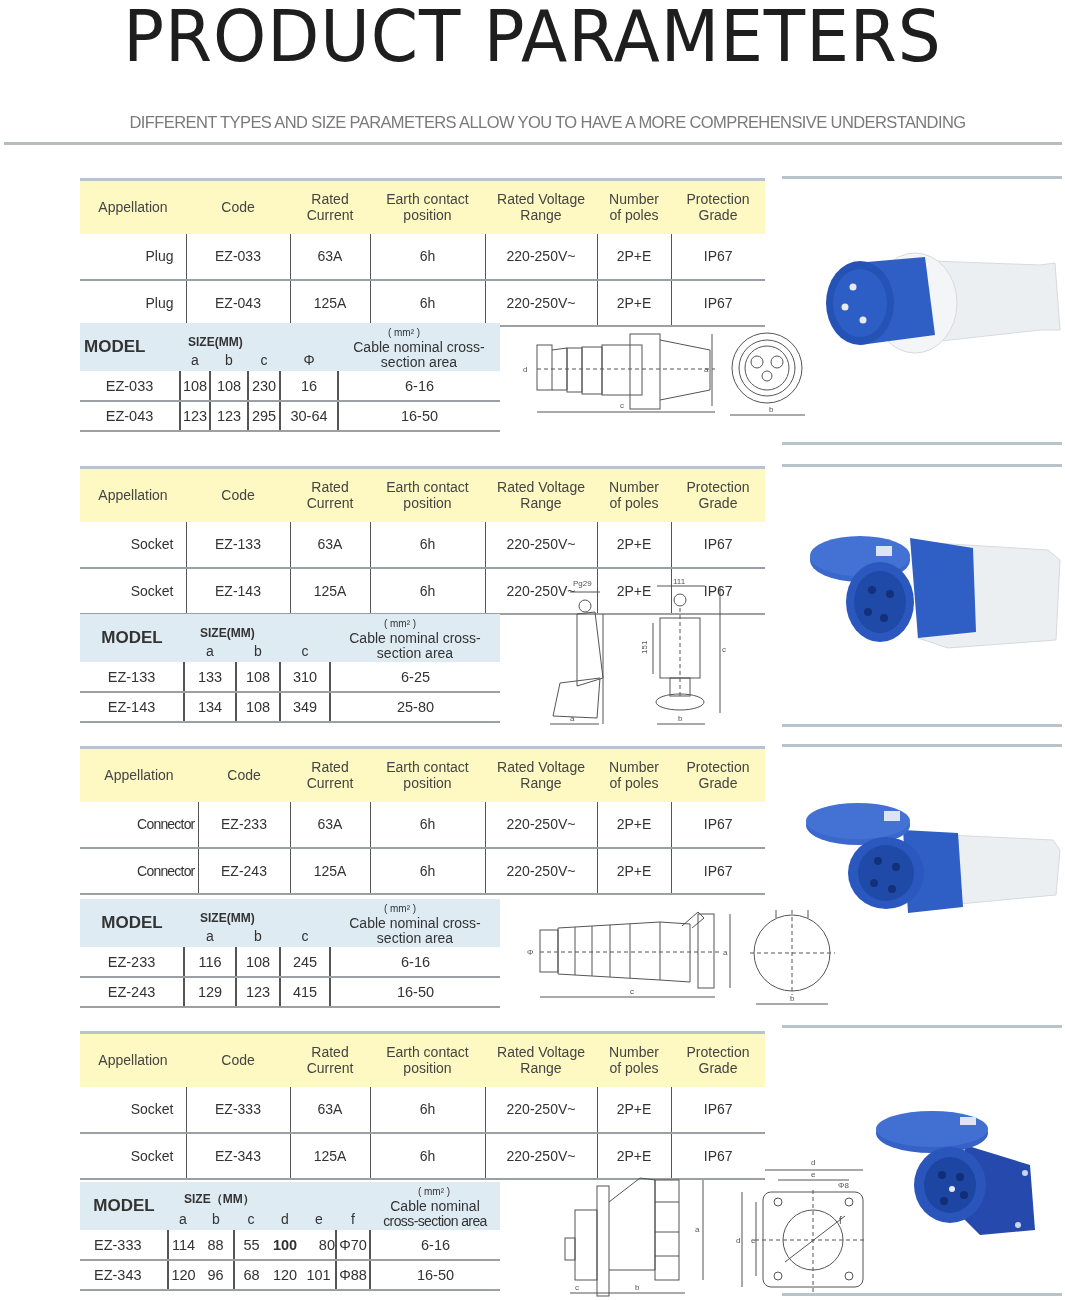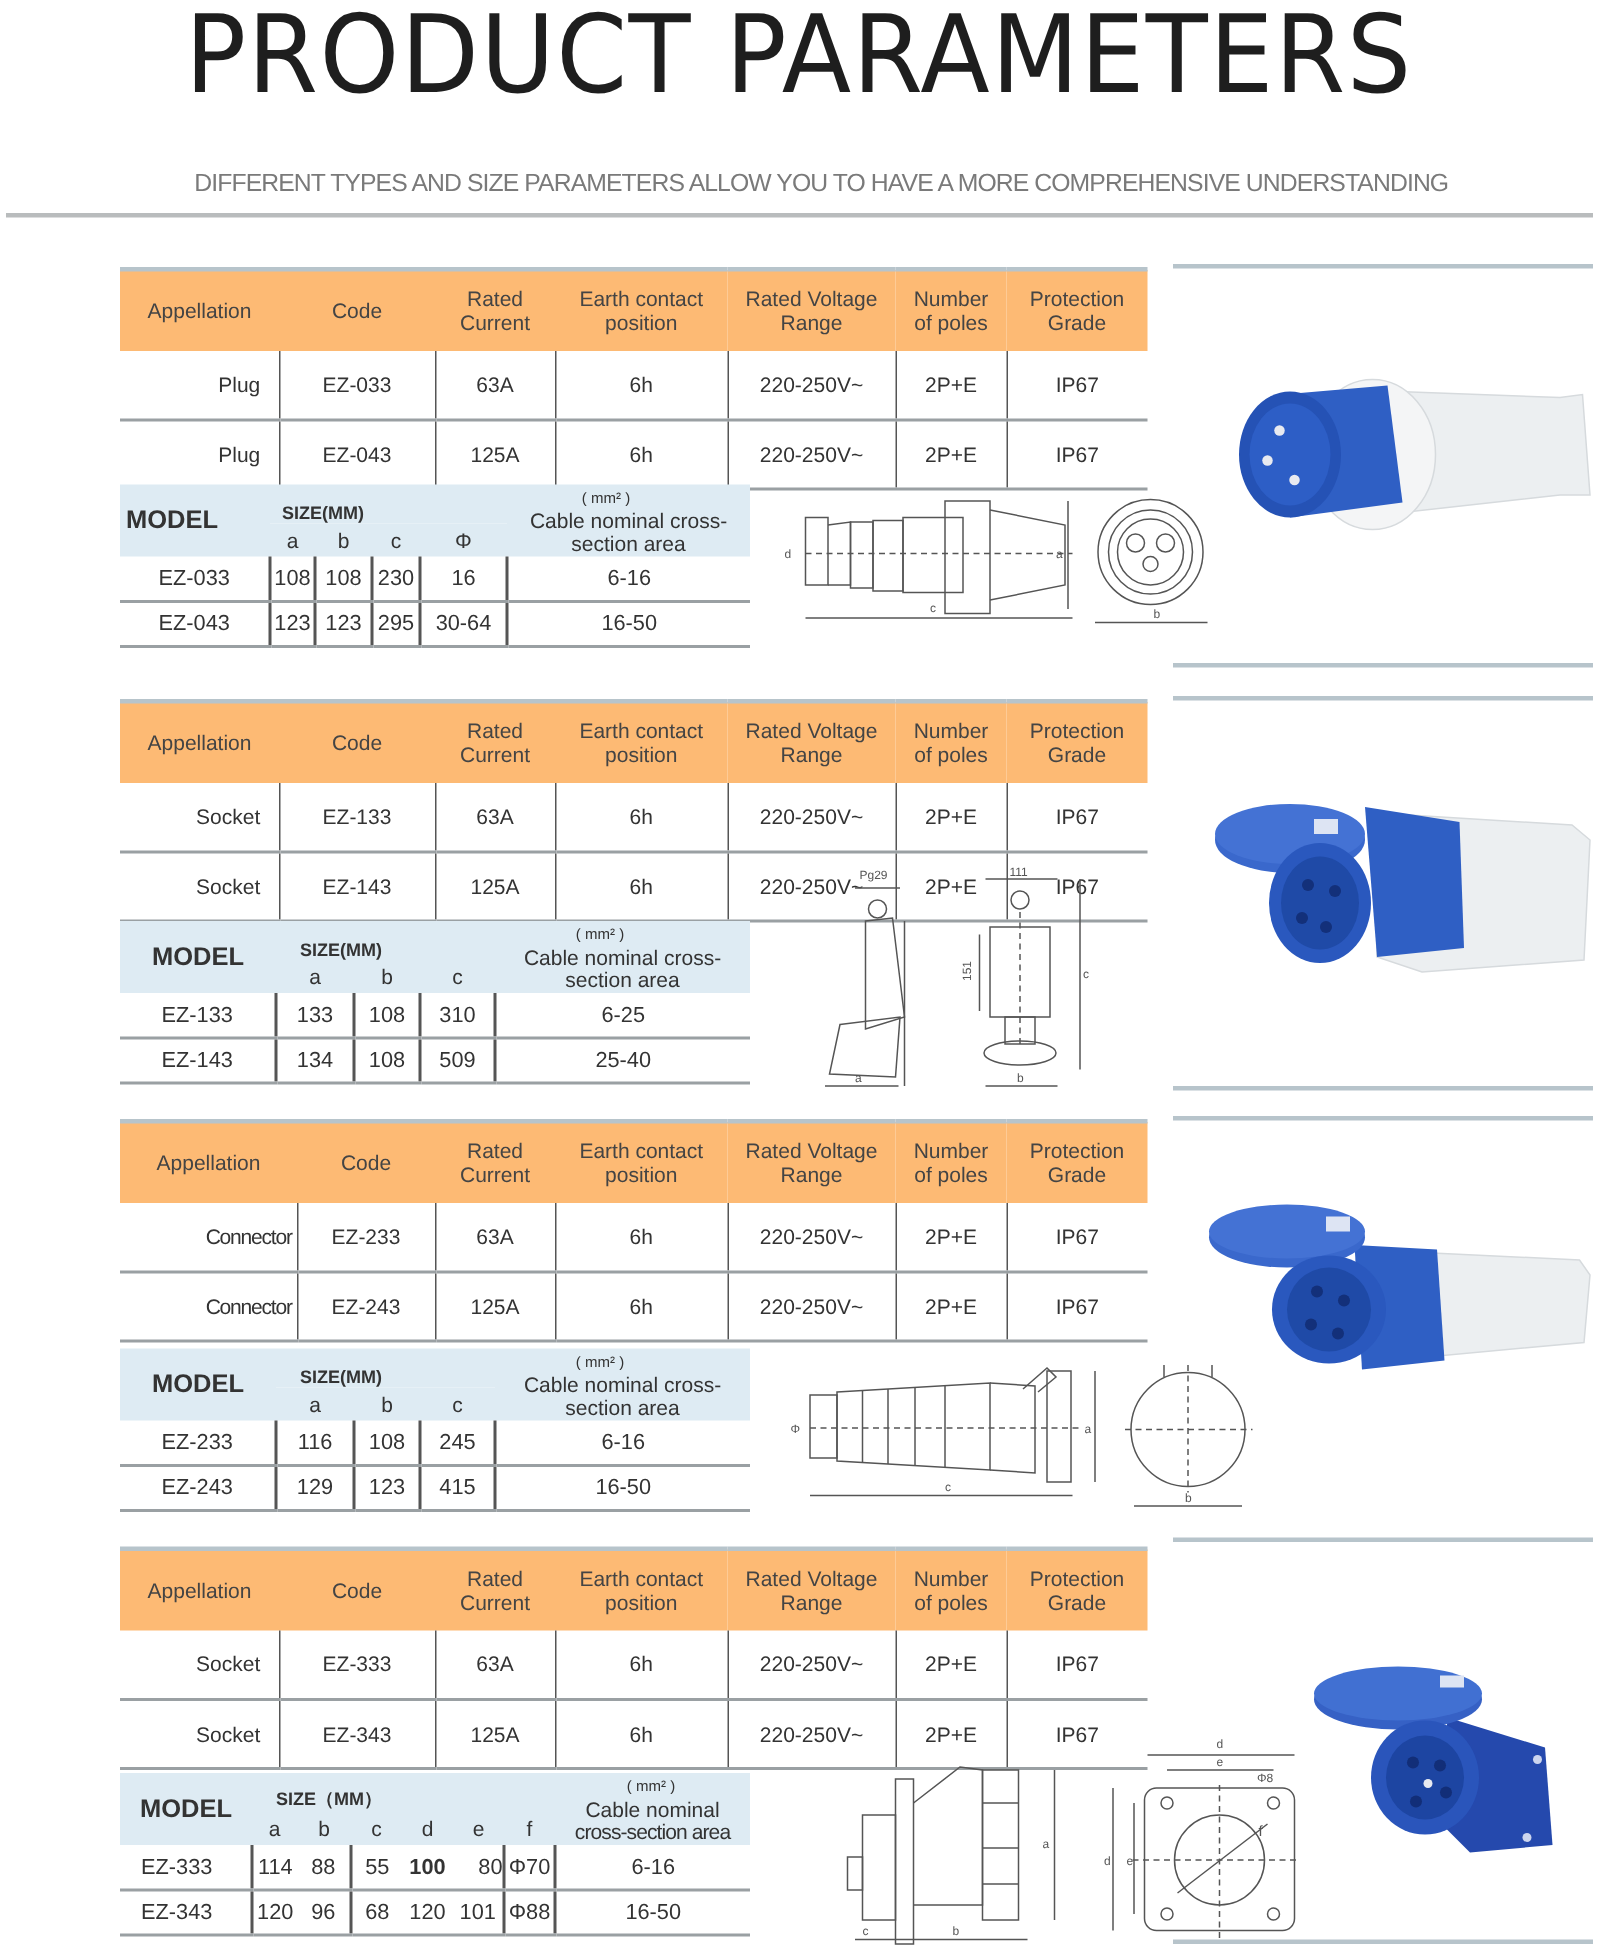--- a/index.html
+++ b/index.html
@@ -7,21 +7,21 @@
          font-family: "Liberation Sans", "DejaVu Sans", sans-serif; color: #333; }
   .title { position: absolute; left: 0; top: 0; width: 1065px; text-align: center;
            font-family: "DejaVu Sans", sans-serif; font-size: 72px; font-weight: 500; letter-spacing: 1px;
            color: #1e1e1e; line-height: 72px; transform: scaleX(0.94); }
   .subtitle { position: absolute; left: 0; top: 113px; width: 1095px; text-align: center;
               font-size: 16.5px; color: #7a7a7a; letter-spacing: -0.6px; }
   .top-rule { position: absolute; left: 4px; top: 142px; width: 1058px; height: 3px; background: #b9bcbd; }
 
   .block { position: absolute; }
   table { border-collapse: collapse; font-size: 14px; color: #333; }
-  .spec th { background: #fdba74; font-weight: normal; font-size: 14px; line-height: 16px; color: #444; height: 54px; }
+  .spec th { background: #fef9c3; font-weight: normal; font-size: 14px; line-height: 16px; color: #444; height: 54px; }
   .spec td { height: 46px; text-align: center; border-left: 1px solid #555; }
   .spec td:first-child { border-left: none; text-align: right; padding-right: 12px; }
   .spec tr.r1 td { border-bottom: 2px solid #9aa0a3; }
   .spec tr.r2 td { border-bottom: 2px solid #9aa0a3; }
   .spec { border-top: 3px solid #b7c4cb; }
 
   .size th { background: #deebf3; font-weight: normal; color: #333; }
   .size .model { font-size: 17px; font-weight: bold; text-align: center; color: #333; }
   .size .sz { font-size: 12px; font-weight: bold; height: 26px; vertical-align: bottom; }
   .size .sub { font-size: 14px; height: 22px; }
@@ -202,22 +202,22 @@
       <td>EZ-133</td>
       <td>133</td>
       <td>108</td>
       <td>310</td>
       <td>6-25</td>
     </tr>
     <tr class="d2">
       <td>EZ-143</td>
       <td>134</td>
       <td>108</td>
-      <td>509</td>
-      <td>25-40</td>
+      <td>349</td>
+      <td>25-80</td>
     </tr>
   </tbody>
     </table>
 </div>
 
 <svg class="drawing" style="left:515px; top:578px;" width="220" height="150" viewBox="0 0 220 150">
   <g fill="none" stroke="#555" stroke-width="1">
     <line x1="55" y1="14" x2="85" y2="14"></line>
     <circle cx="70" cy="28" r="6"></circle>
     <path d="M62 36 L80 34 L88 100 L62 108 Z"></path>

